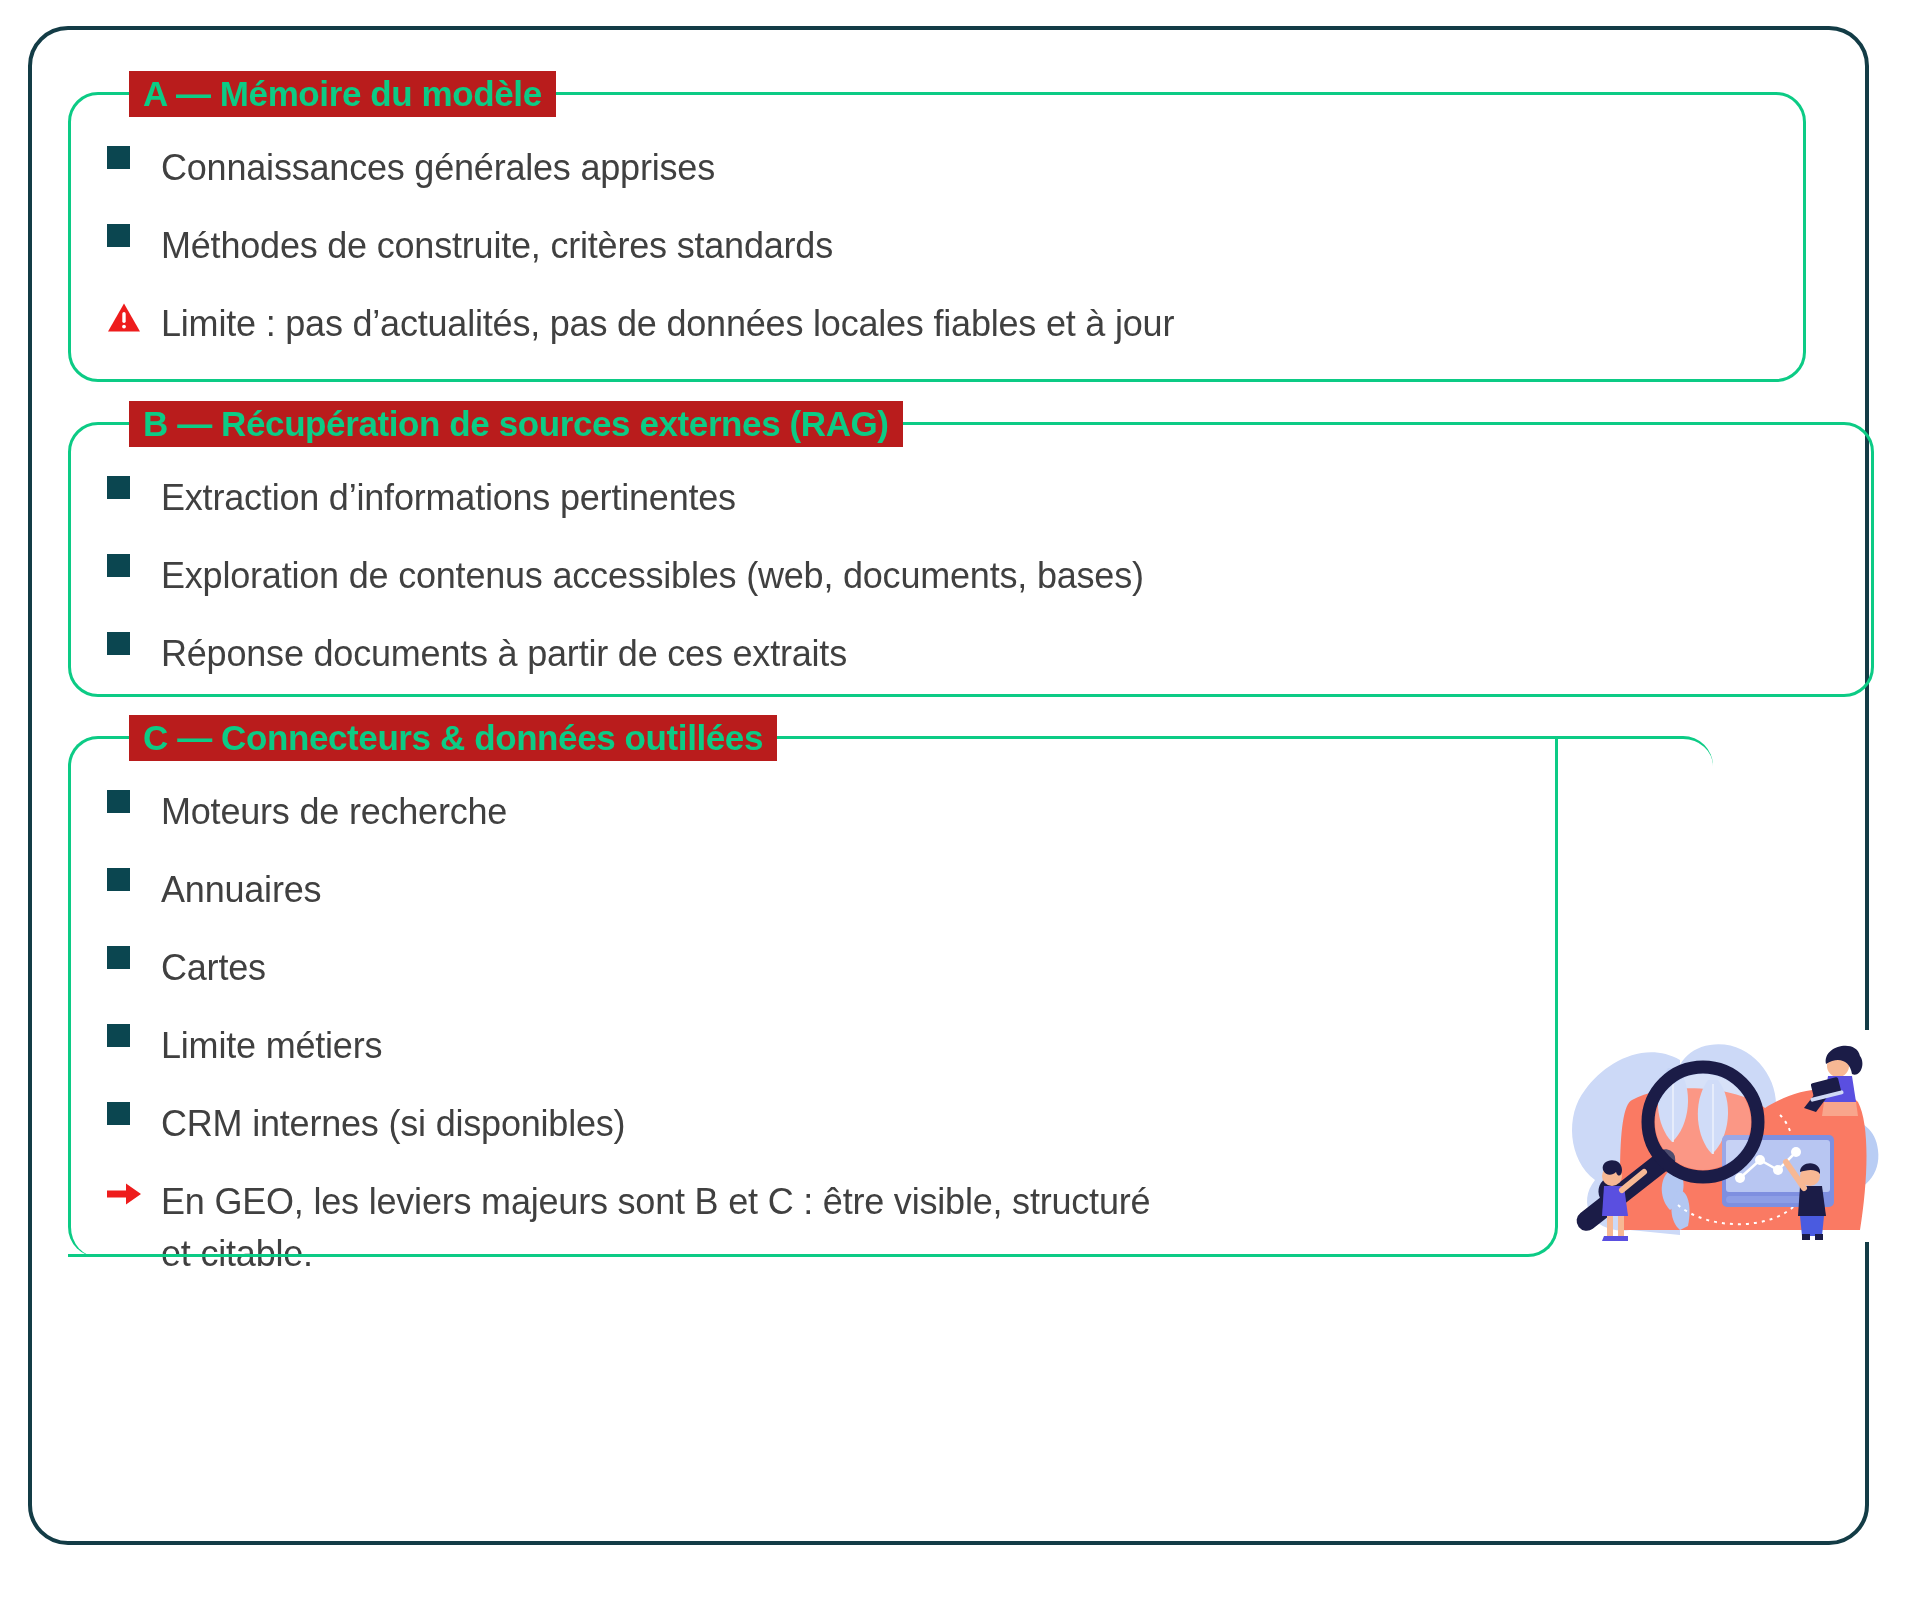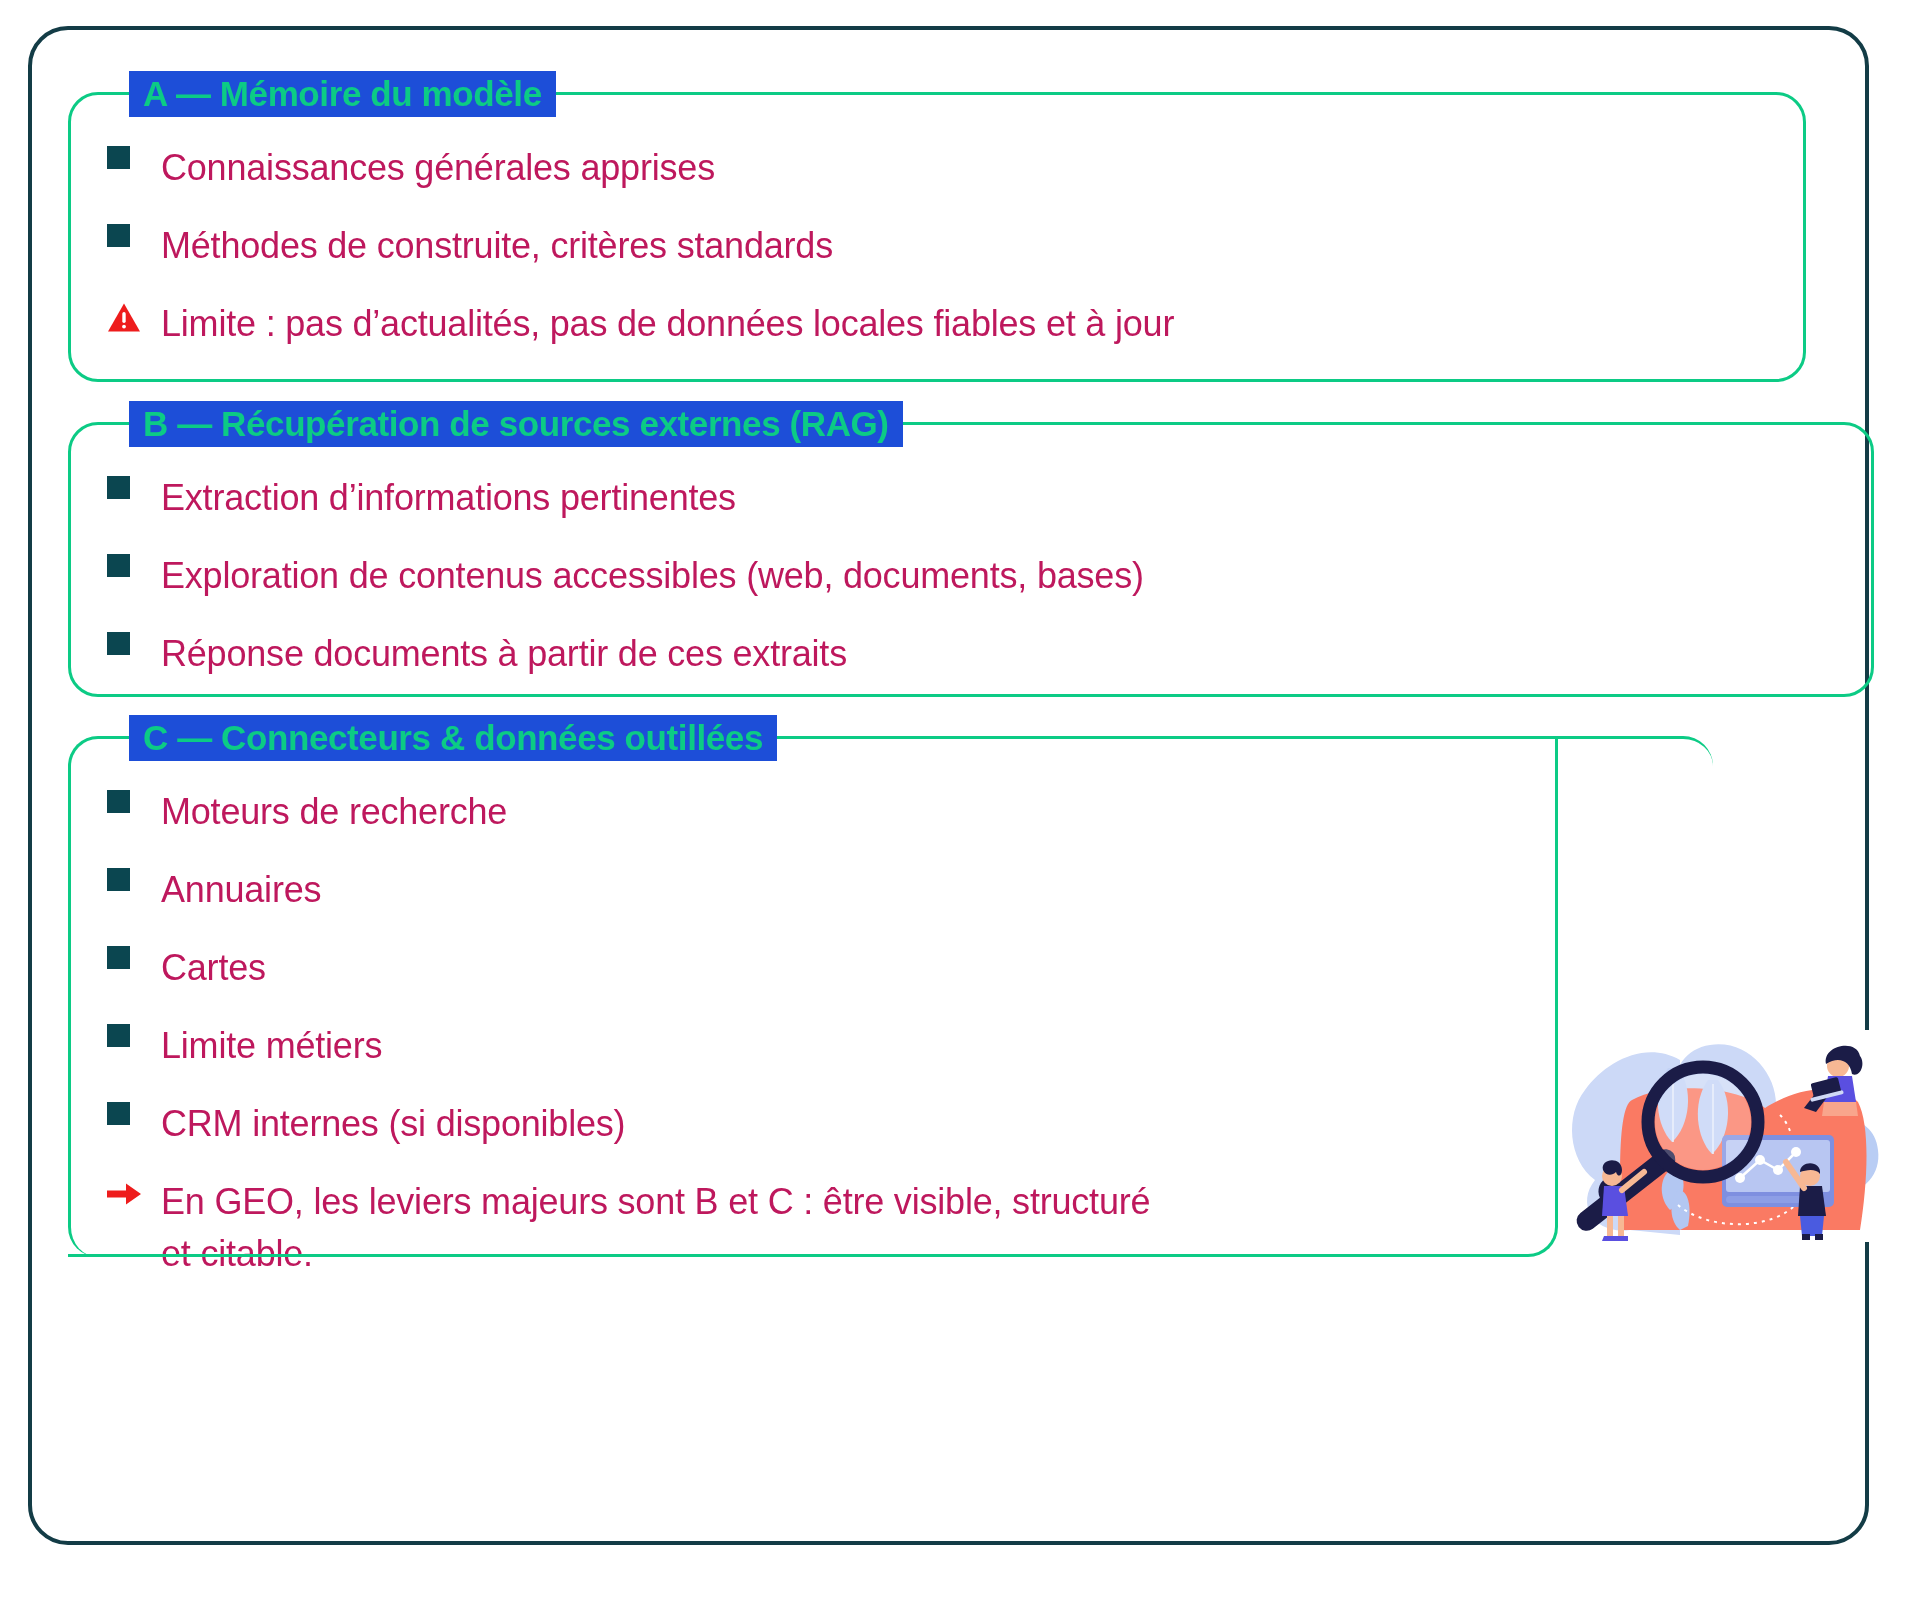--- a/index.html
+++ b/index.html
@@ -33,21 +33,21 @@
     box-sizing: border-box;
     border: 3px solid var(--green, #0ccb85);
     border-radius: 30px;
     background: transparent;
   }
   .group-legend {
     position: absolute;
     top: -24px;
     left: 58px;
     padding: 0 14px;
-    background: #1d4ed8;
+    background: #b91c1c;
     color: var(--green, #0ccb85);
     font-size: 35px;
     font-weight: bold;
     letter-spacing: -0.4px;
     white-space: nowrap;
     line-height: 46px;
   }
 
   #group-a { left: 36px; top: 62px; width: 1738px; height: 290px; }
   #group-b { left: 36px; top: 392px; width: 1806px; height: 275px; }
@@ -92,21 +92,21 @@
   }
   .sq {
     display: inline-block;
     width: 23px;
     height: 23px;
     background: var(--teal, #0b4650);
   }
   .row-text {
     font-size: 36px;
     line-height: 52px;
-    color: #be185d;
+    color: #404040;
     letter-spacing: -0.2px;
     white-space: pre-line;
   }
 
   
   .warn-icon { width: 34px; height: 31px; display: block; }
   
   .arrow-icon { width: 34px; height: 28px; display: block; }
 
   

